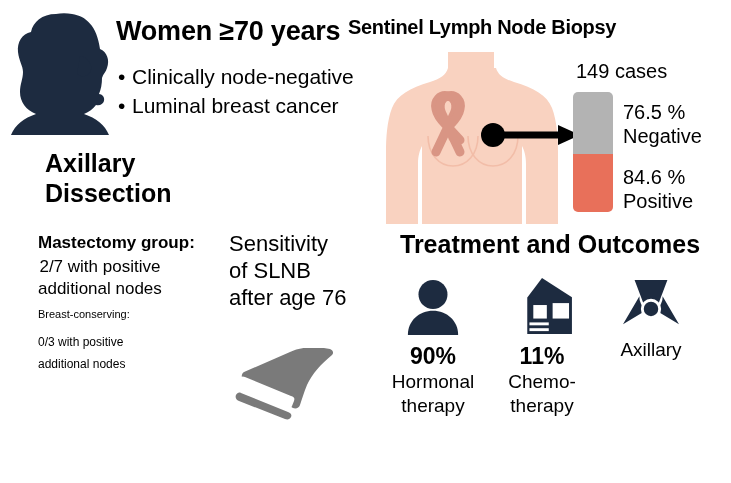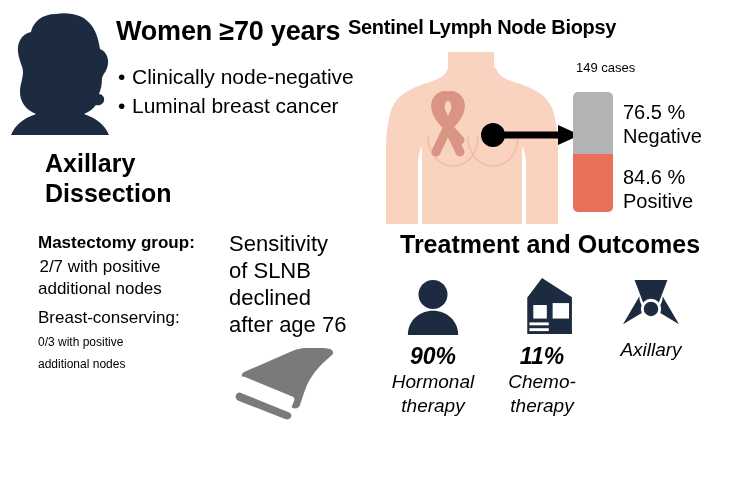--- a/index.html
+++ b/index.html
@@ -20,41 +20,41 @@
   #title-right{left:348px;top:16px;font-size:20px;font-weight:700;letter-spacing:-0.3px;white-space:nowrap;}
 
   .bullets{position:absolute;left:118px;top:62px;width:250px;}
   .bullet{display:flex;align-items:flex-start;font-size:21px;line-height:29px;white-space:nowrap;}
   .bullet .dot{width:14px;flex:0 0 14px;font-size:21px;line-height:29px;}
 
   
   #axillary-title{left:45px;top:148px;font-size:25px;font-weight:700;line-height:30px;}
   #mastectomy-label{left:38px;top:233px;font-size:17px;font-weight:700;white-space:nowrap;}
   #mastectomy-text{left:38px;top:256px;font-size:17px;line-height:22px;text-align:center;}
-  #bcs-label{left:38px;top:308px;font-size:17px;white-space:nowrap;}
+  #bcs-label{left:38px;top:308px;font-size:11px;white-space:nowrap;}
   #bcs-text{left:38px;top:331px;font-size:12px;line-height:22px;}
 
   #sensitivity-text{left:229px;top:230px;font-size:22px;line-height:27px;}
   #decline-arrow{left:232px;top:348px;width:110px;height:72px;}
 
   
   #torso{left:370px;top:52px;width:205px;height:172px;}
 
   
-  #cases-label{left:576px;top:60px;font-size:13px;white-space:nowrap;}
+  #cases-label{left:576px;top:60px;font-size:20px;white-space:nowrap;}
   #bar{left:573px;top:92px;width:40px;height:120px;border-radius:5px;overflow:hidden;
        display:flex;flex-direction:column;}
   #bar-neg{flex:0 0 52%;}
   #bar-pos{flex:1 1 auto;}
   #legend-neg{left:623px;top:100px;font-size:20px;line-height:24px;}
   #legend-pos{left:623px;top:165px;font-size:20px;line-height:24px;}
 
   
   #treat-title{left:400px;top:230px;font-size:25px;font-weight:700;white-space:nowrap;}
-  .treat-col{position:absolute;top:275px;width:110px;text-align:center;font-style:italic;}
+  .treat-col{position:absolute;top:275px;width:110px;text-align:center;}
   #treat-col-0{left:378px;}
   #treat-col-1{left:487px;}
   #treat-col-2{left:596px;}
   .treat-icon{height:62px;display:flex;align-items:center;justify-content:center;}
   .treat-pct{font-size:23px;font-weight:700;margin-top:6px;line-height:26px;}
   .treat-lbl{font-size:19px;line-height:23px;margin-top:1px;}
 </style>
 </head>
 <body>
 
@@ -96,21 +96,20 @@
 
   <div class="abs" id="bcs-label">Breast-conserving:</div>
   <div class="abs" id="bcs-text">
     <div>0/3 with positive</div>
     <div>additional nodes</div>
   </div>
 
   <div class="abs" id="sensitivity-text">
     <div>Sensitivity</div>
     <div>of SLNB</div>
-    <div>declined</div>
     <div>after age 76</div>
   </div>
 
   <div class="abs" id="decline-arrow">
     <svg viewBox="0 0 110 72" width="110" height="72">
       <path fill="#7a7a7a" d="M58 4c10-5 25-6 40-3 3 1 4 4 2 6-11 9-20 19-25 30-3 7-5 14-7 20
         -1 3-4 4-7 3L12 32c-3-2-3-6 0-8L58 4z"></path>
       <path fill="#ffffff" d="M13 29 59 48c3 1 4 2 3 5l-2 5c-1 3-4 4-7 3L9 42c-3-1-4-4-3-7l2-4c1-3 3-3 5-2z"></path>
       <path fill="#7a7a7a" d="M9 45 56 64c3 1 4 3 3 5-1 2-3 3-6 2L7 53c-3-1-4-4-3-6 1-2 3-3 5-2z"></path>
     </svg>

